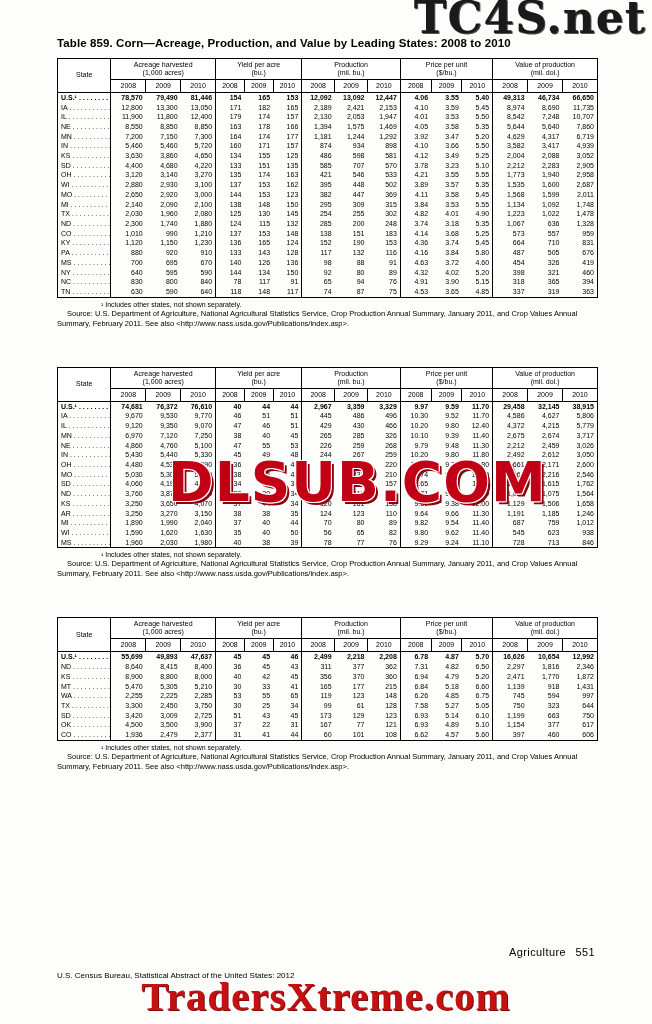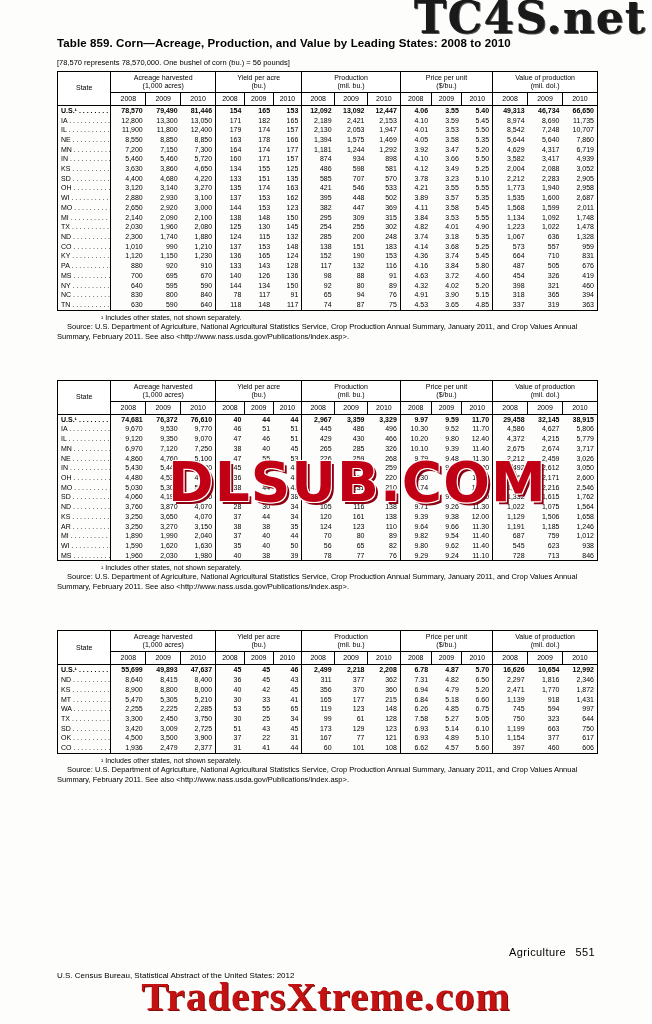--- a/index.html
+++ b/index.html
@@ -49,21 +49,20 @@
     text-shadow:1px 1px 0 #7d0c0c;letter-spacing:1px;
   }
 </style>
 </head>
 <body>
 
 <div class="content">
 
   <section class="table-block">
     <h2 class="tbl-title">Table 859. Corn—Acreage, Production, and Value by Leading States: 2008 to 2010</h2>
-    <p class="tbl-note">[78,570 represents 78,570,000. One bushel of corn (bu.) = 56 pounds]</p>
     <table>
       <colgroup>
         <col class="c-state">
           <col class="c-a">
           <col class="c-a">
           <col class="c-a">
         <col class="c-y">
           <col class="c-y">
           <col class="c-y">
         <col class="c-p">

